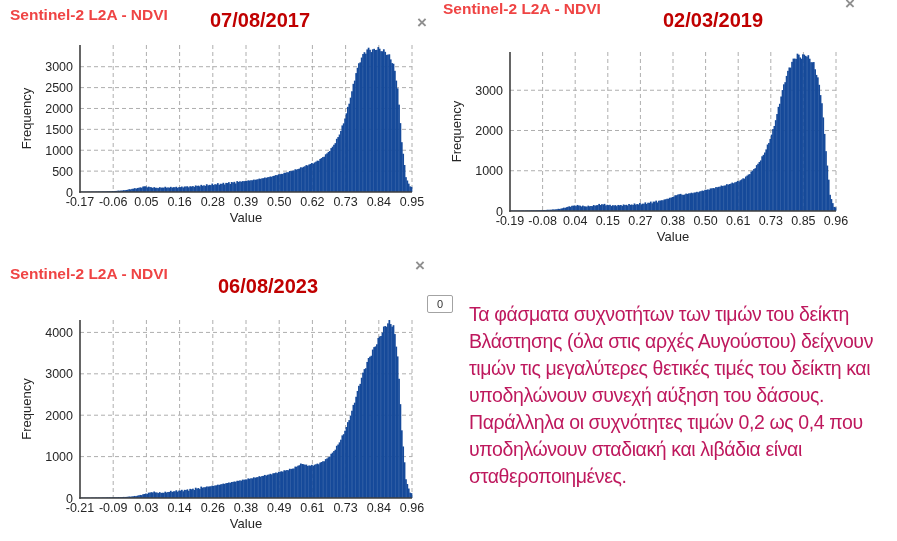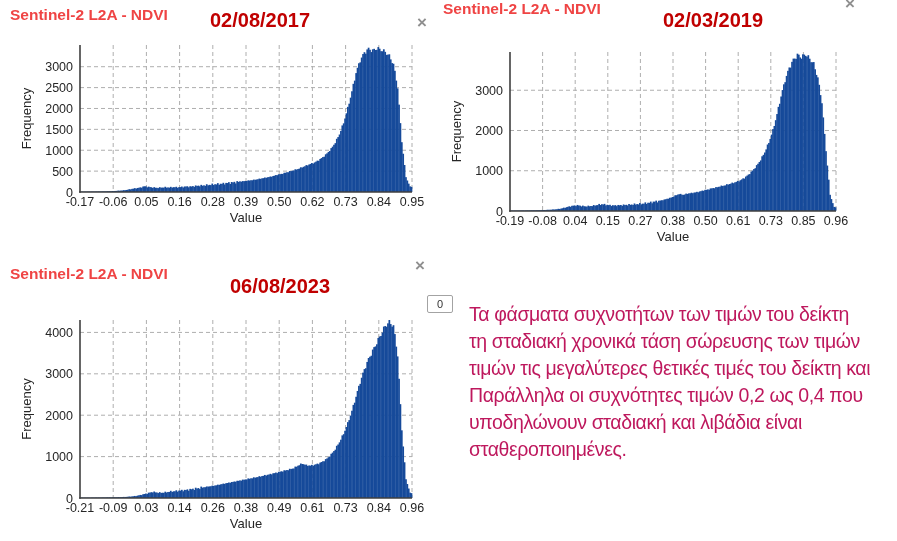--- a/index.html
+++ b/index.html
@@ -9,21 +9,21 @@
   #panel-2017{left:0;top:20;width:433px;height:232px;}
   #panel-2019{left:435px;top:0;width:428px;height:248px;}
   #panel-2023{left:0;top:262px;width:433px;height:279px;}
   .chart-title{position:absolute;font-weight:bold;font-size:15.5px;color:#ef4444;white-space:nowrap;}
   #panel-2017 .chart-title{left:10px;top:6px;}
   #panel-2019 .chart-title{left:8px;top:0px;}
   #panel-2023 .chart-title{left:10px;top:3px;}
   .chart-date{position:absolute;font-weight:bold;font-size:20px;color:#C00000;white-space:nowrap;}
   #panel-2017 .chart-date{left:210px;top:9px;}
   #panel-2019 .chart-date{left:228px;top:9px;}
-  #panel-2023 .chart-date{left:230px;top:13px;}
+  #panel-2023 .chart-date{left:218px;top:13px;}
   .close-icon{position:absolute;font-size:17px;line-height:12px;color:#8f8f8f;font-weight:bold;cursor:pointer;}
   #panel-2017 .close-icon{left:417px;top:17px;}
   #panel-2019 .close-icon{left:410px;top:-2px;}
   #panel-2023 .close-icon{left:415px;top:-2px;}
   .plot-svg{position:absolute;left:0;top:0;}
   .zero-badge{position:absolute;left:427px;top:295px;width:24px;height:16px;
               border:1px solid #a3a3a3;border-radius:2px;background:#fff;
               font-size:11px;color:#333;text-align:center;line-height:16px;}
   .annotation{position:absolute;left:469px;top:301px;width:428px;
               font-size:19.5px;line-height:27px;letter-spacing:-0.4px;color:#be185d;}
@@ -309,21 +309,21 @@
         <text x="246" y="206" font-size="12.5" text-anchor="middle" fill="#262626" font-family="&quot;Liberation Sans&quot;, sans-serif">0.39</text>
         <text x="279.2" y="206" font-size="12.5" text-anchor="middle" fill="#262626" font-family="&quot;Liberation Sans&quot;, sans-serif">0.50</text>
         <text x="312.4" y="206" font-size="12.5" text-anchor="middle" fill="#262626" font-family="&quot;Liberation Sans&quot;, sans-serif">0.62</text>
         <text x="345.6" y="206" font-size="12.5" text-anchor="middle" fill="#262626" font-family="&quot;Liberation Sans&quot;, sans-serif">0.73</text>
         <text x="378.8" y="206" font-size="12.5" text-anchor="middle" fill="#262626" font-family="&quot;Liberation Sans&quot;, sans-serif">0.84</text>
         <text x="412" y="206" font-size="12.5" text-anchor="middle" fill="#262626" font-family="&quot;Liberation Sans&quot;, sans-serif">0.95</text>
         <text x="246" y="222" font-size="13" text-anchor="middle" fill="#262626" font-family="&quot;Liberation Sans&quot;, sans-serif">Value</text>
         <text x="31" y="118.5" font-size="13" text-anchor="middle" fill="#262626" font-family="&quot;Liberation Sans&quot;, sans-serif" transform="rotate(-90 31 118.5)">Frequency</text>
       </svg>
     <div class="chart-title">Sentinel-2 L2A - NDVI</div>
-    <div class="chart-date">02/08/2017</div>
+    <div class="chart-date">07/08/2017</div>
     <div class="close-icon">×</div>
   </div>
 
   <div class="panel" id="panel-2019">
     <svg class="plot-svg" width="428" height="248" viewBox="0 0 428 248">
         <line x1="75" y1="170.74683544303798" x2="401" y2="170.74683544303798" stroke="#aeaeae" stroke-width="1" stroke-dasharray="4 3"></line>
         <line x1="75" y1="130.49367088607596" x2="401" y2="130.49367088607596" stroke="#aeaeae" stroke-width="1" stroke-dasharray="4 3"></line>
         <line x1="75" y1="90.24050632911391" x2="401" y2="90.24050632911391" stroke="#aeaeae" stroke-width="1" stroke-dasharray="4 3"></line>
         <line x1="107.6" y1="52" x2="107.6" y2="211" stroke="#aeaeae" stroke-width="1" stroke-dasharray="4 3"></line>
         <line x1="140.2" y1="52" x2="140.2" y2="211" stroke="#aeaeae" stroke-width="1" stroke-dasharray="4 3"></line>
@@ -879,20 +879,21 @@
       </svg>
     <div class="chart-title">Sentinel-2 L2A - NDVI</div>
     <div class="chart-date">06/08/2023</div>
     <div class="close-icon">×</div>
   </div>
 
   <div class="zero-badge">0</div>
 
   <div class="annotation" id="annotation">
       <div>Τα φάσματα συχνοτήτων των τιμών του δείκτη</div>
-      <div>τη σταδιακή χρονικά τάση σώρευσης των τιμών</div>
+      <div>Βλάστησης (όλα στις αρχές Αυγούστου) δείχνουν</div>
       <div>τιμών τις μεγαλύτερες θετικές τιμές του δείκτη και</div>
+      <div>υποδηλώνουν συνεχή αύξηση του δάσους.</div>
       <div>Παράλληλα οι συχνότητες τιμών 0,2 ως 0,4 που</div>
       <div>υποδηλώνουν σταδιακή και λιβάδια είναι</div>
       <div>σταθεροποιημένες.</div>
     </div>
 
 </div>
 
 </body></html>

